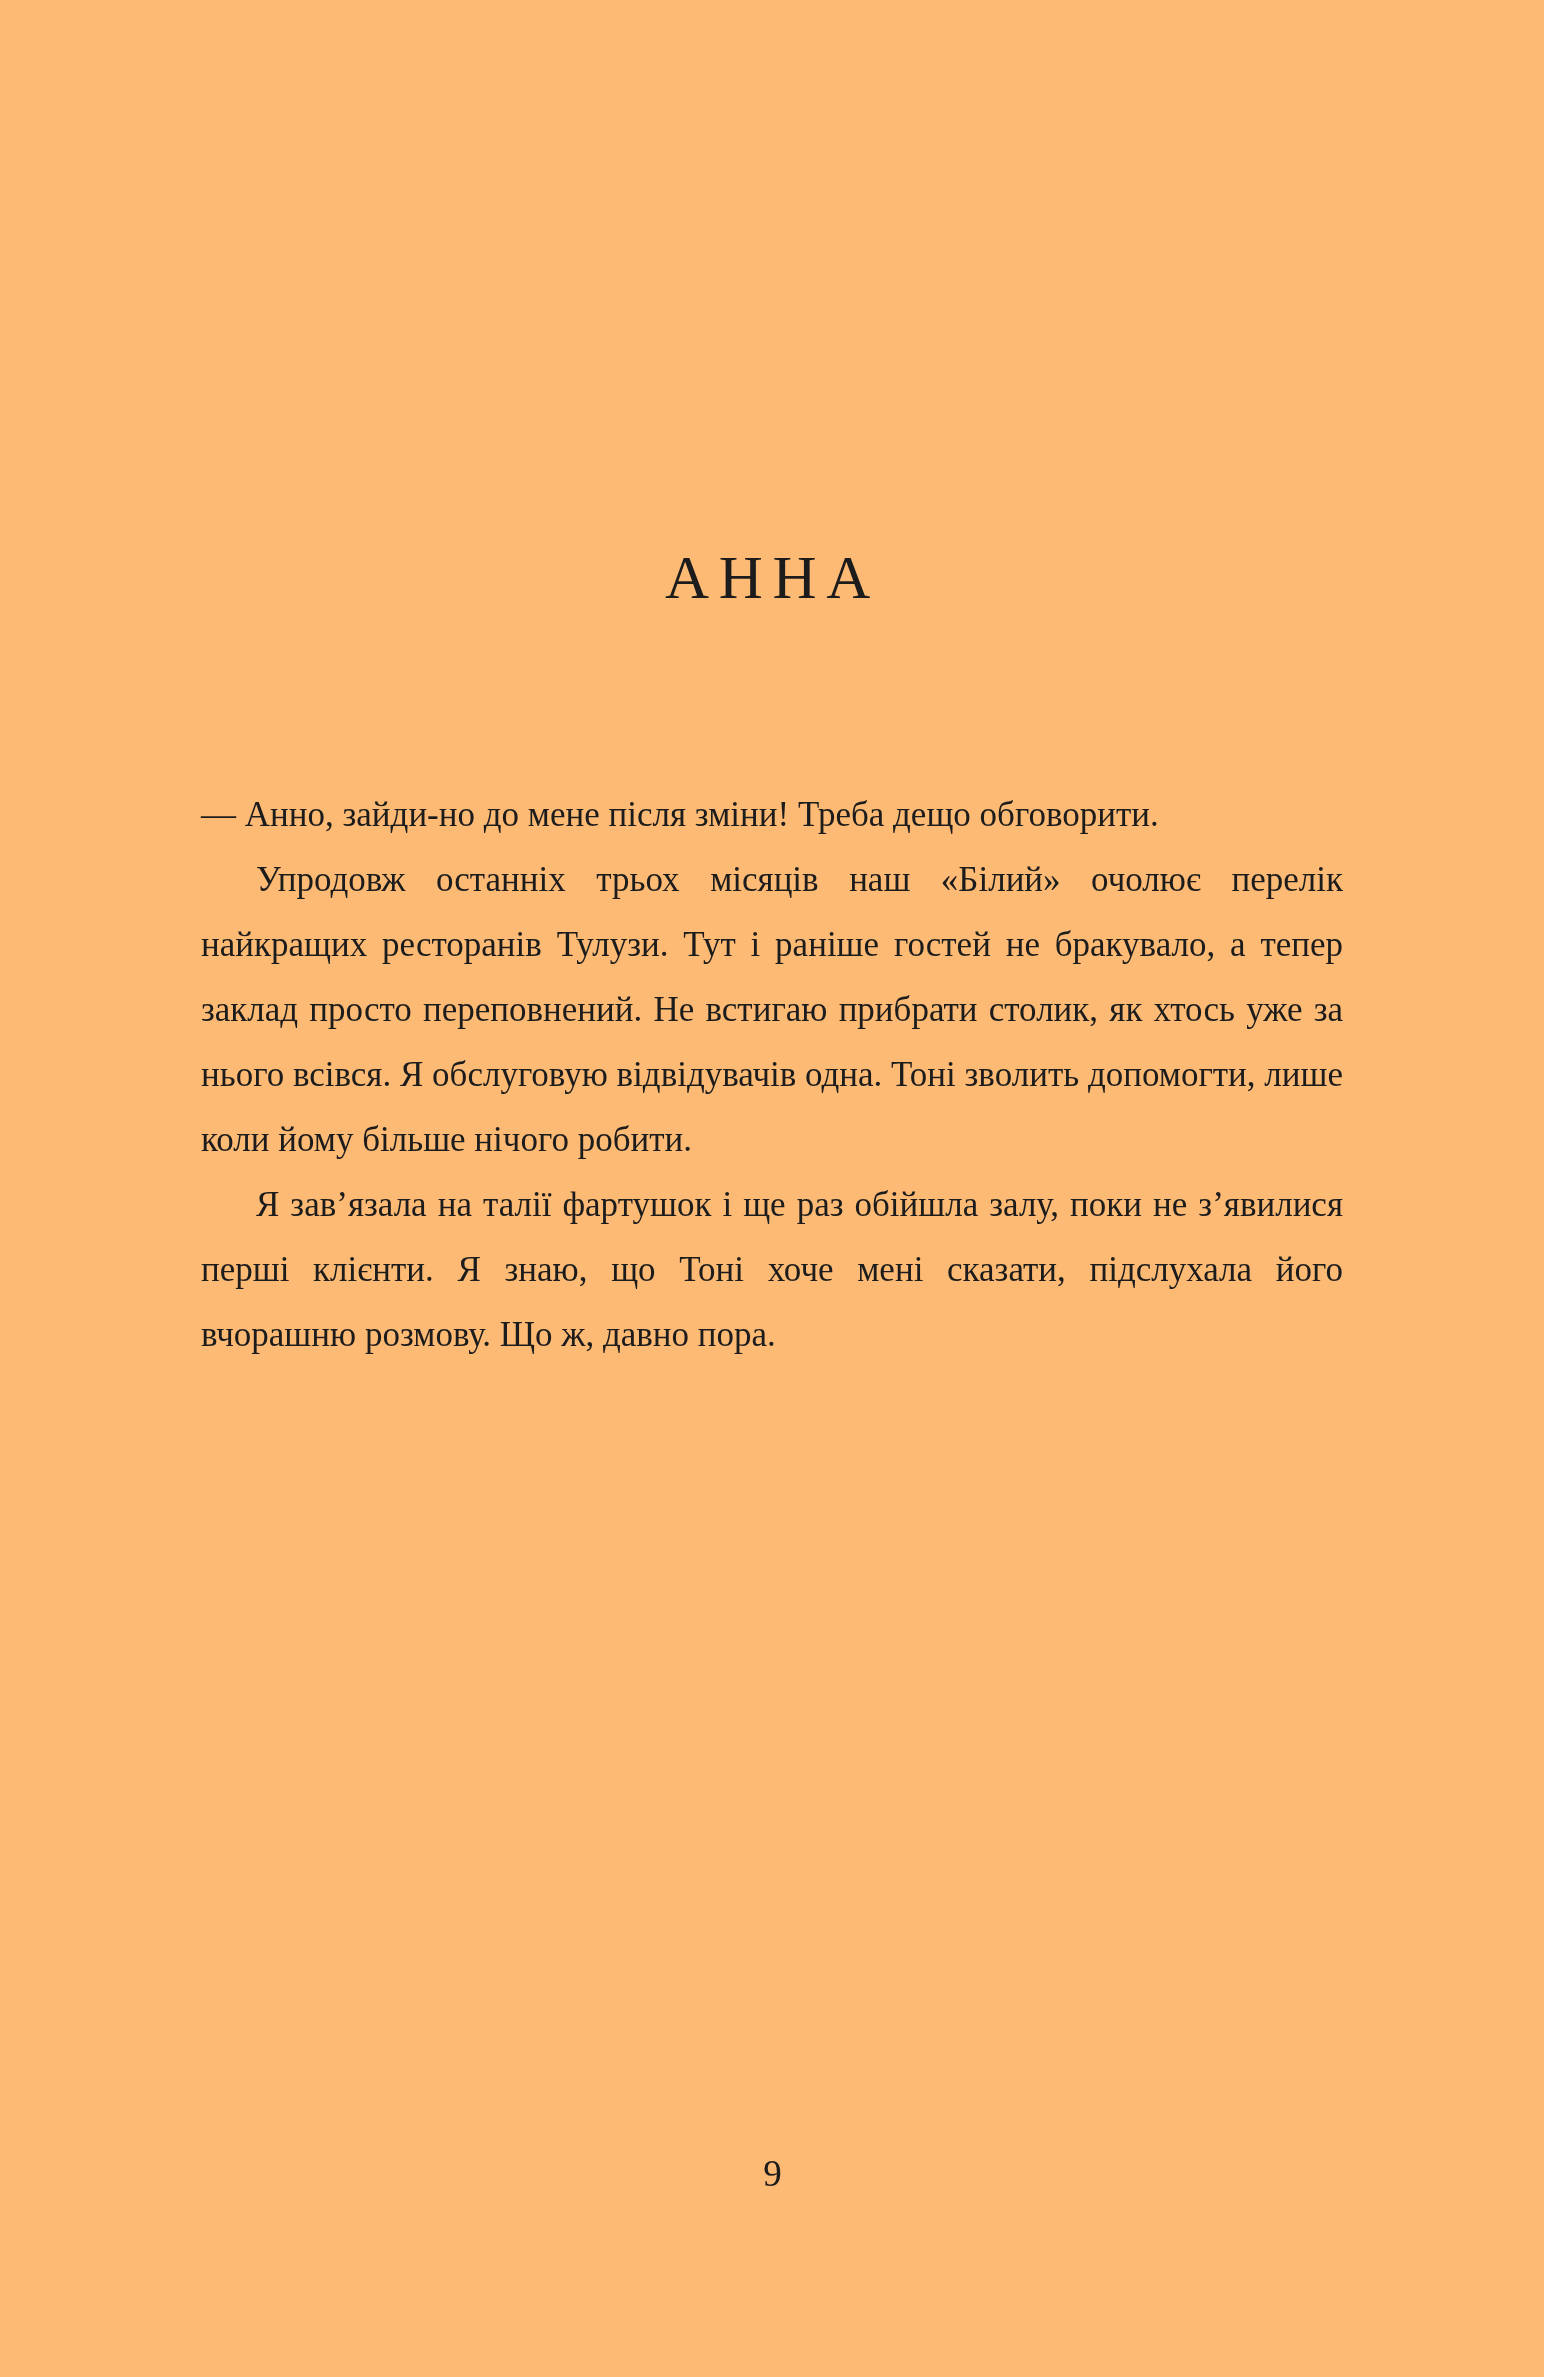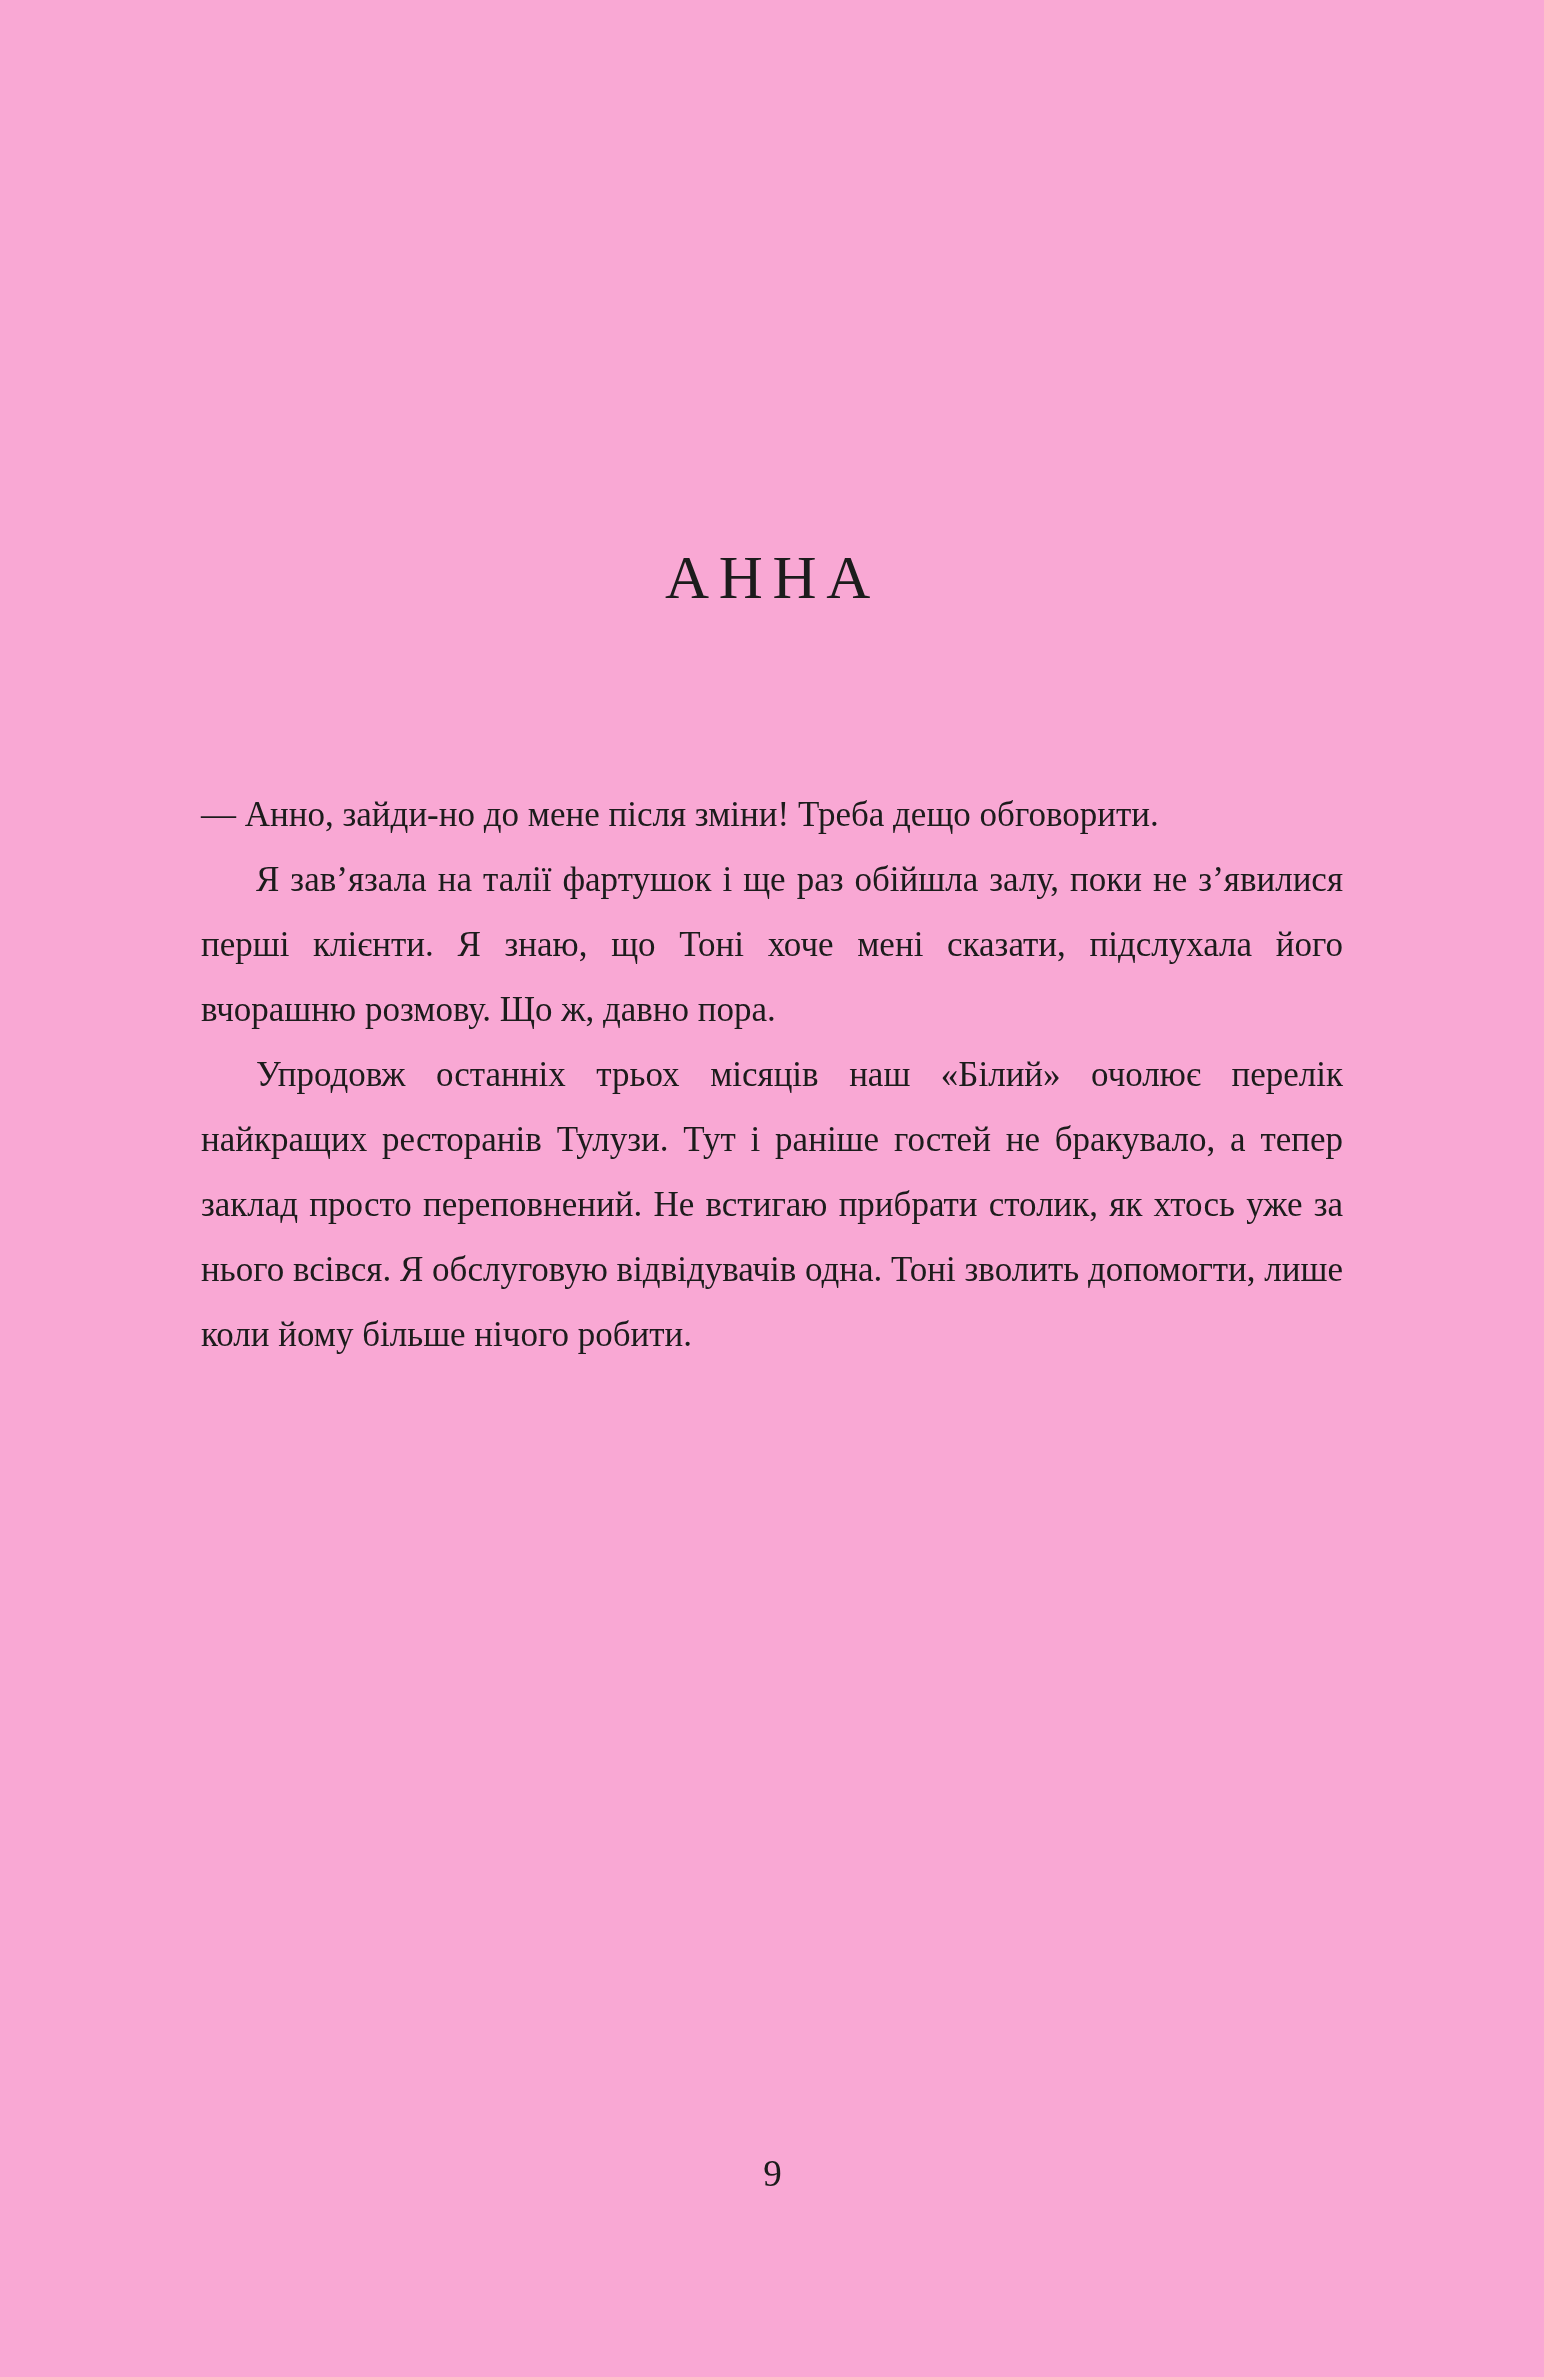--- a/index.html
+++ b/index.html
@@ -11,21 +11,21 @@
     width: 1545px;
     height: 2377px;
     font-family: "Liberation Serif", serif;
     color: #1c1c1c;
     -webkit-font-smoothing: antialiased;
   }
   .page {
     position: relative;
     width: 1545px;
     height: 2377px;
-    background: #f9a8d4;
+    background: #fdba74;
     overflow: hidden;
   }
   .chapter-title {
     position: absolute;
     top: 547px;
     left: 0;
     width: 100%;
     margin: 0;
     text-align: center;
     font-size: 61px;
@@ -69,23 +69,23 @@
 <body>
 
 <div class="page">
 
   <h1 class="chapter-title">АННА</h1>
 
   <div class="body-text">
 
     <p class="para no-indent"><span>— Анно, зайди-но до мене після зміни! Треба дещо обговорити.</span></p>
 
+    <p class="para"><span>Упродовж останніх трьох місяців наш «Білий» очолює перелік найкращих ресторанів Тулузи. Тут і раніше гостей не бракувало, а тепер заклад просто переповнений. Не встигаю прибрати столик, як хтось уже за нього всівся. Я обслуговую відвідувачів одна. Тоні зволить допомогти, лише коли йому більше нічого робити.</span></p>
+
     <p class="para"><span>Я зав’язала на талії фартушок і ще раз обійшла залу, поки не з’явилися перші клієнти. Я знаю, що Тоні хоче мені сказати, підслухала його вчорашню розмову. Що ж, давно пора.</span></p>
-
-    <p class="para"><span>Упродовж останніх трьох місяців наш «Білий» очолює перелік найкращих ресторанів Тулузи. Тут і раніше гостей не бракувало, а тепер заклад просто переповнений. Не встигаю прибрати столик, як хтось уже за нього всівся. Я обслуговую відвідувачів одна. Тоні зволить допомогти, лише коли йому більше нічого робити.</span></p>
 
 
 
   </div>
 
   <div class="page-number">9</div>
 
 </div>
 
 

